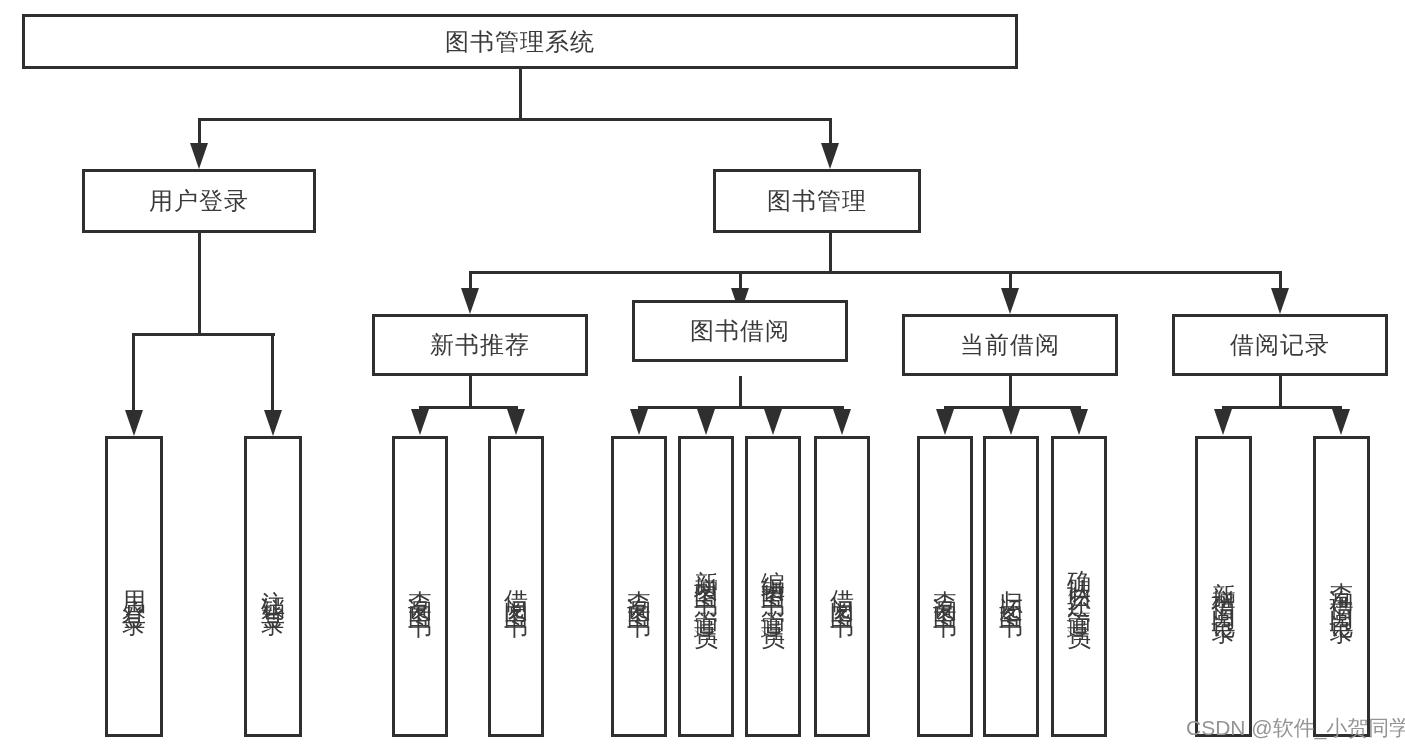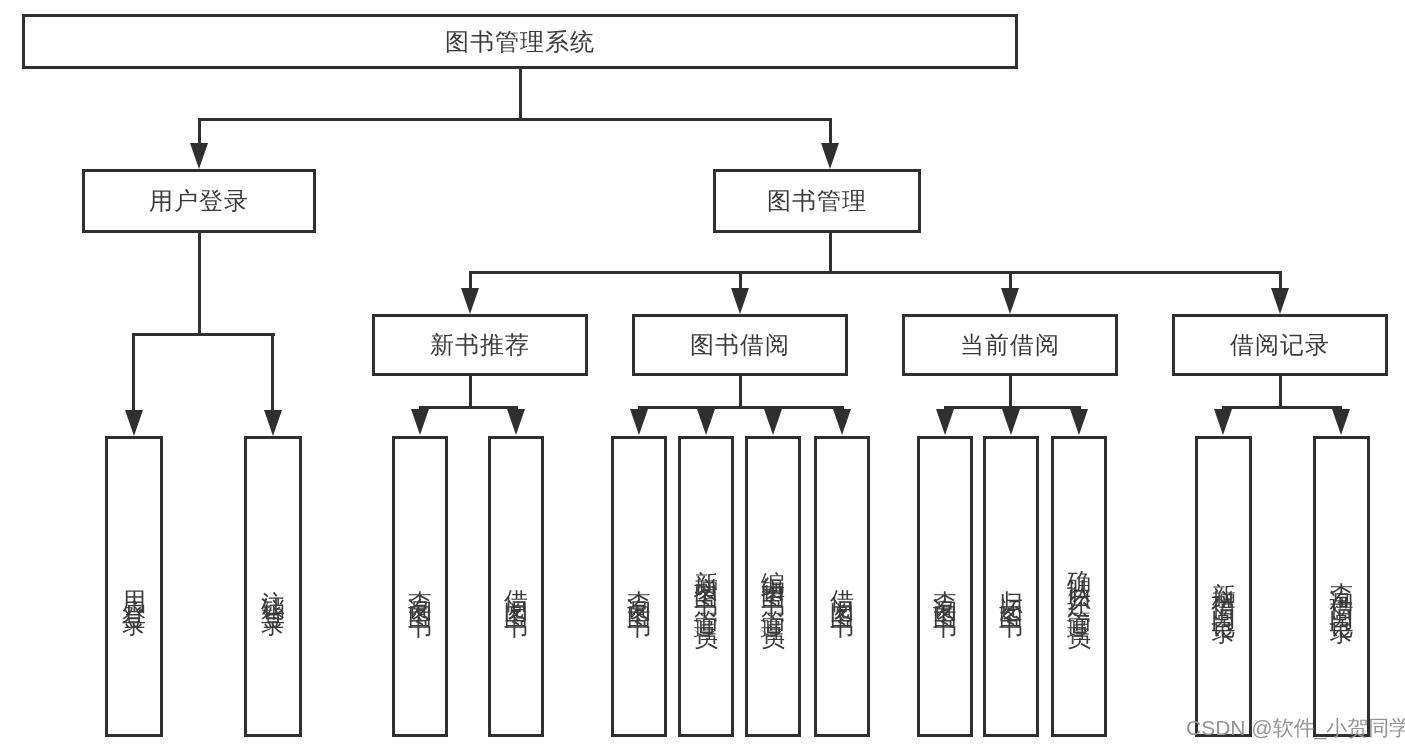--- a/index.html
+++ b/index.html
@@ -92,21 +92,21 @@
   <div class="vline" style="left:469px;top:271px;height:18px"></div>
   <div class="arrow" style="left:461px;top:288px"></div>
   <div class="vline" style="left:739px;top:271px;height:18px"></div>
   <div class="arrow" style="left:731px;top:288px"></div>
   <div class="vline" style="left:1009px;top:271px;height:18px"></div>
   <div class="arrow" style="left:1001px;top:288px"></div>
   <div class="vline" style="left:1279px;top:271px;height:18px"></div>
   <div class="arrow" style="left:1271px;top:288px"></div>
 
   <div class="hbox" style="left:372px;top:314px;width:216px;height:62px">新书推荐</div>
-  <div class="hbox" style="left:632px;top:314px;width:216px;height:62px">图书借阅</div>
+  <div class="hbox" style="left:632px;top:300px;width:216px;height:62px">图书借阅</div>
   <div class="hbox" style="left:902px;top:314px;width:216px;height:62px">当前借阅</div>
   <div class="hbox" style="left:1172px;top:314px;width:216px;height:62px">借阅记录</div>
 
   <div class="vline" style="left:469px;top:376px;height:32px"></div>
   <div class="hline" style="left:419px;top:406px;width:99px"></div>
   <div class="arrow" style="left:411px;top:409px"></div>
   <div class="arrow" style="left:507px;top:409px"></div>
 
   <div class="vline" style="left:739px;top:376px;height:32px"></div>
   <div class="hline" style="left:638px;top:406px;width:206px"></div>

